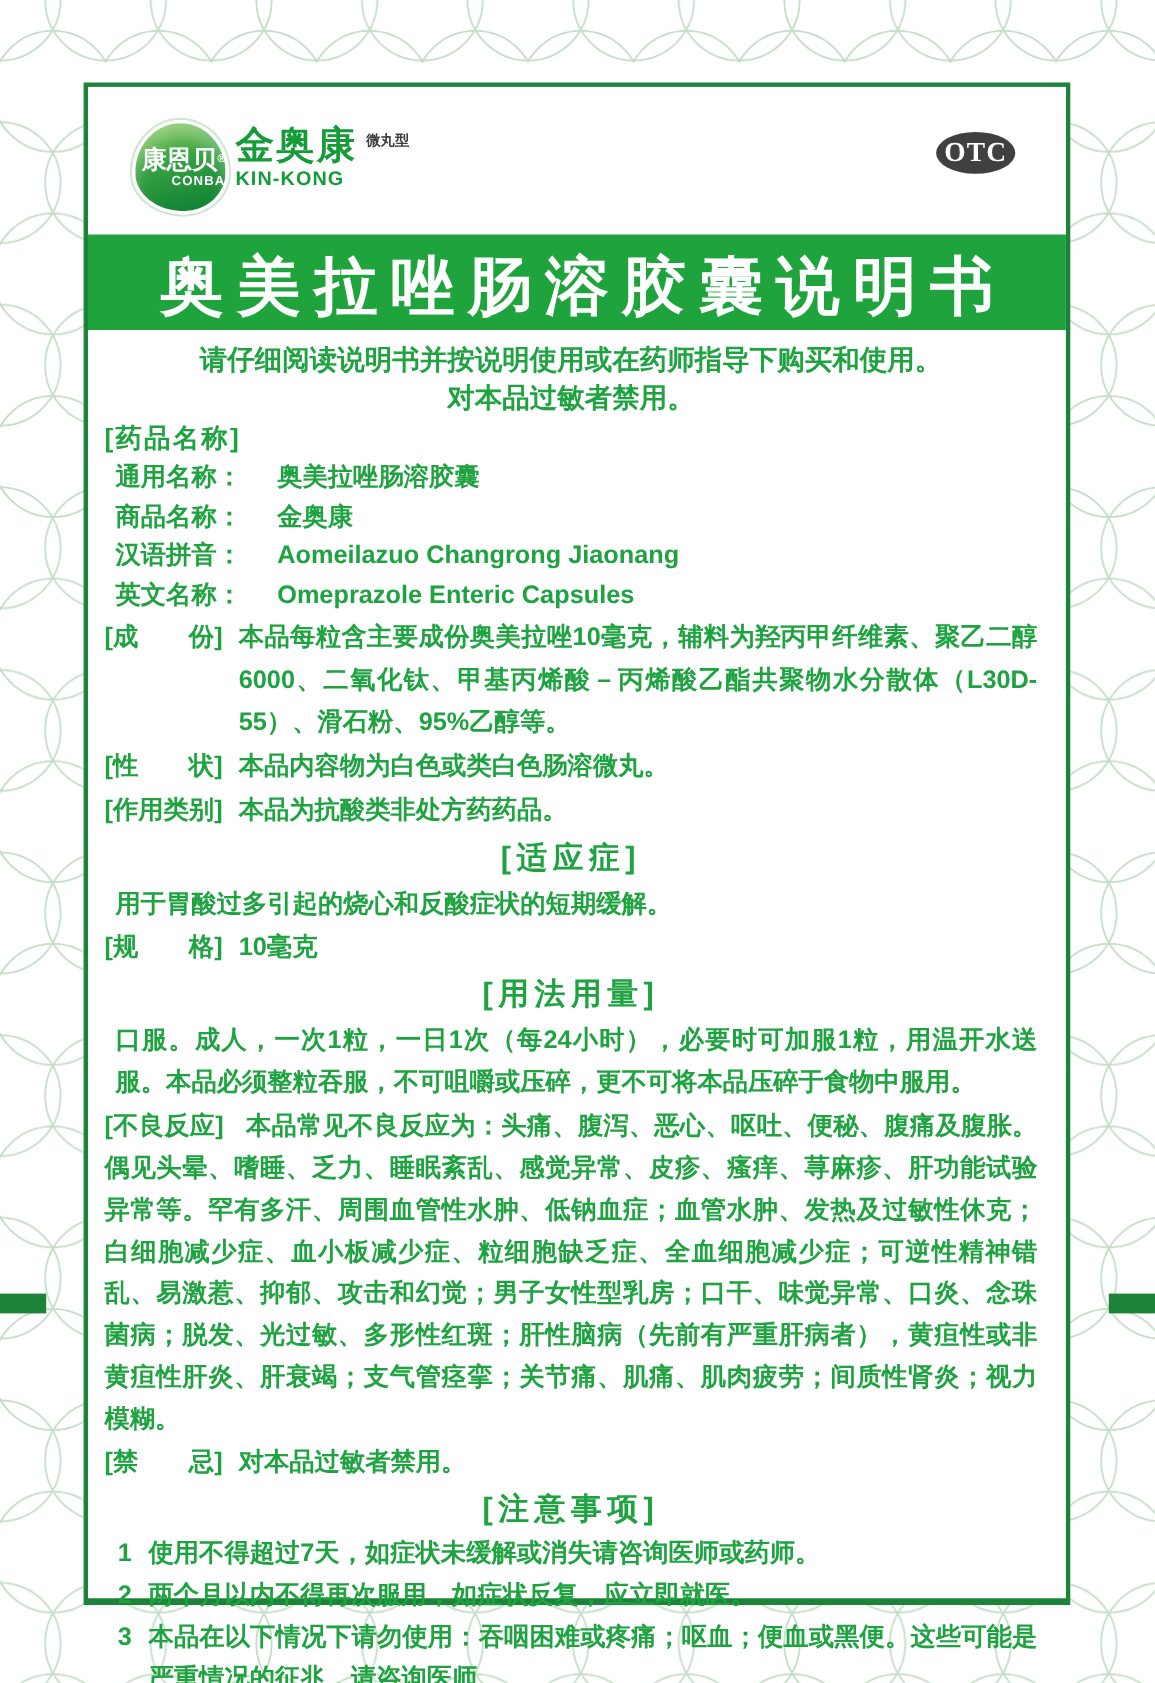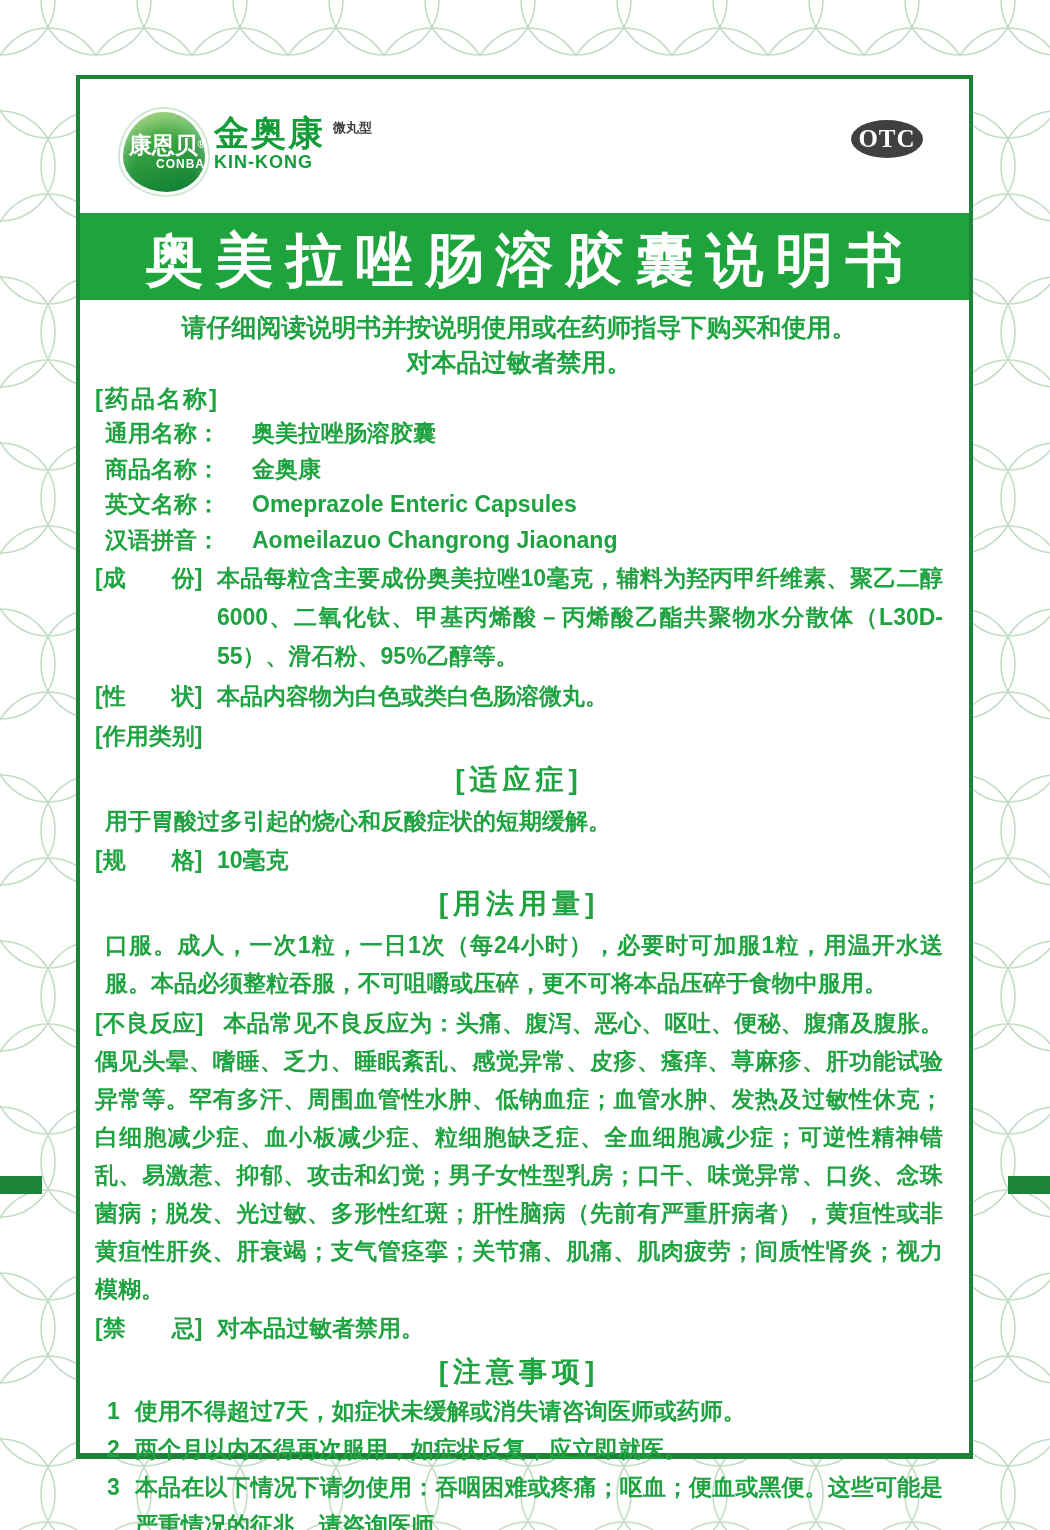--- a/index.html
+++ b/index.html
@@ -116,40 +116,41 @@
 
     <div class="name-row">
       <span class="lab">通用名称：</span>
       <span class="val">奥美拉唑肠溶胶囊</span>
     </div>
     <div class="name-row">
       <span class="lab">商品名称：</span>
       <span class="val">金奥康</span>
     </div>
     <div class="name-row">
+      <span class="lab">汉语拼音：</span>
+      <span class="val">Aomeilazuo Changrong Jiaonang</span>
+    </div>
+    <div class="name-row">
       <span class="lab">英文名称：</span>
       <span class="val">Omeprazole Enteric Capsules</span>
-    </div>
-    <div class="name-row">
-      <span class="lab">汉语拼音：</span>
-      <span class="val">Aomeilazuo Changrong Jiaonang</span>
     </div>
 
     <div class="labeled">
       <span class="lab">[成　　份]</span>
       <span class="val">本品每粒含主要成份奥美拉唑10毫克，辅料为羟丙甲纤维素、聚乙二醇6000、二氧化钛、甲基丙烯酸－丙烯酸乙酯共聚物水分散体（L30D-55）、滑石粉、95%乙醇等。</span>
     </div>
 
     <div class="labeled">
       <span class="lab">[性　　状]</span>
       <span class="val">本品内容物为白色或类白色肠溶微丸。</span>
     </div>
 
     <div class="labeled">
       <span class="lab">[作用类别]</span>
+      <span class="val">本品为抗酸类非处方药药品。</span>
     </div>
 
     <div class="sec-head">[适应症]</div>
     <div class="para">用于胃酸过多引起的烧心和反酸症状的短期缓解。</div>
 
     <div class="labeled">
       <span class="lab">[规　　格]</span>
       <span class="val">10毫克</span>
     </div>
 

